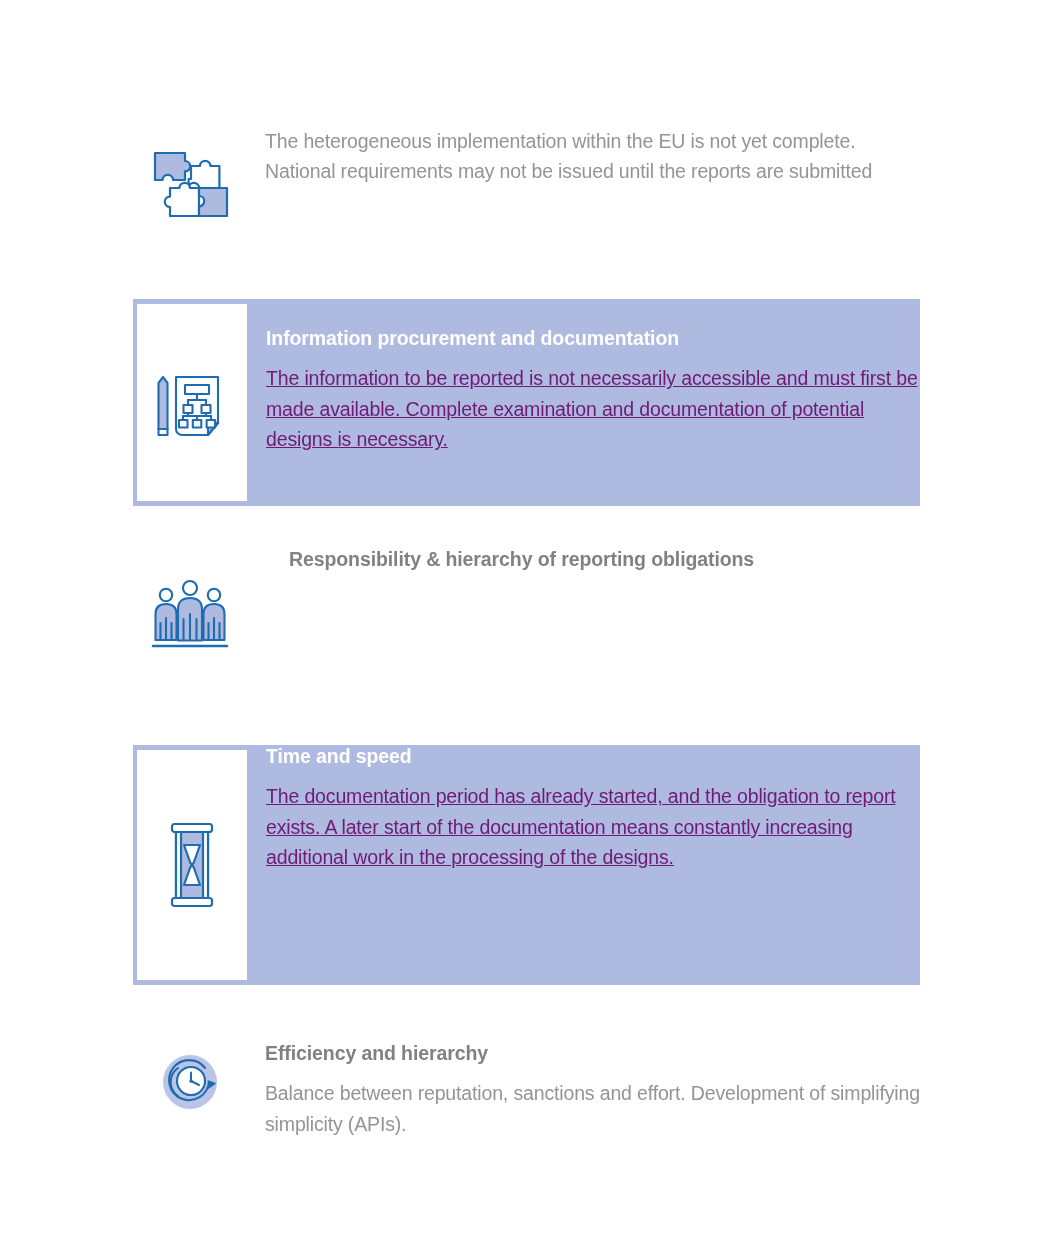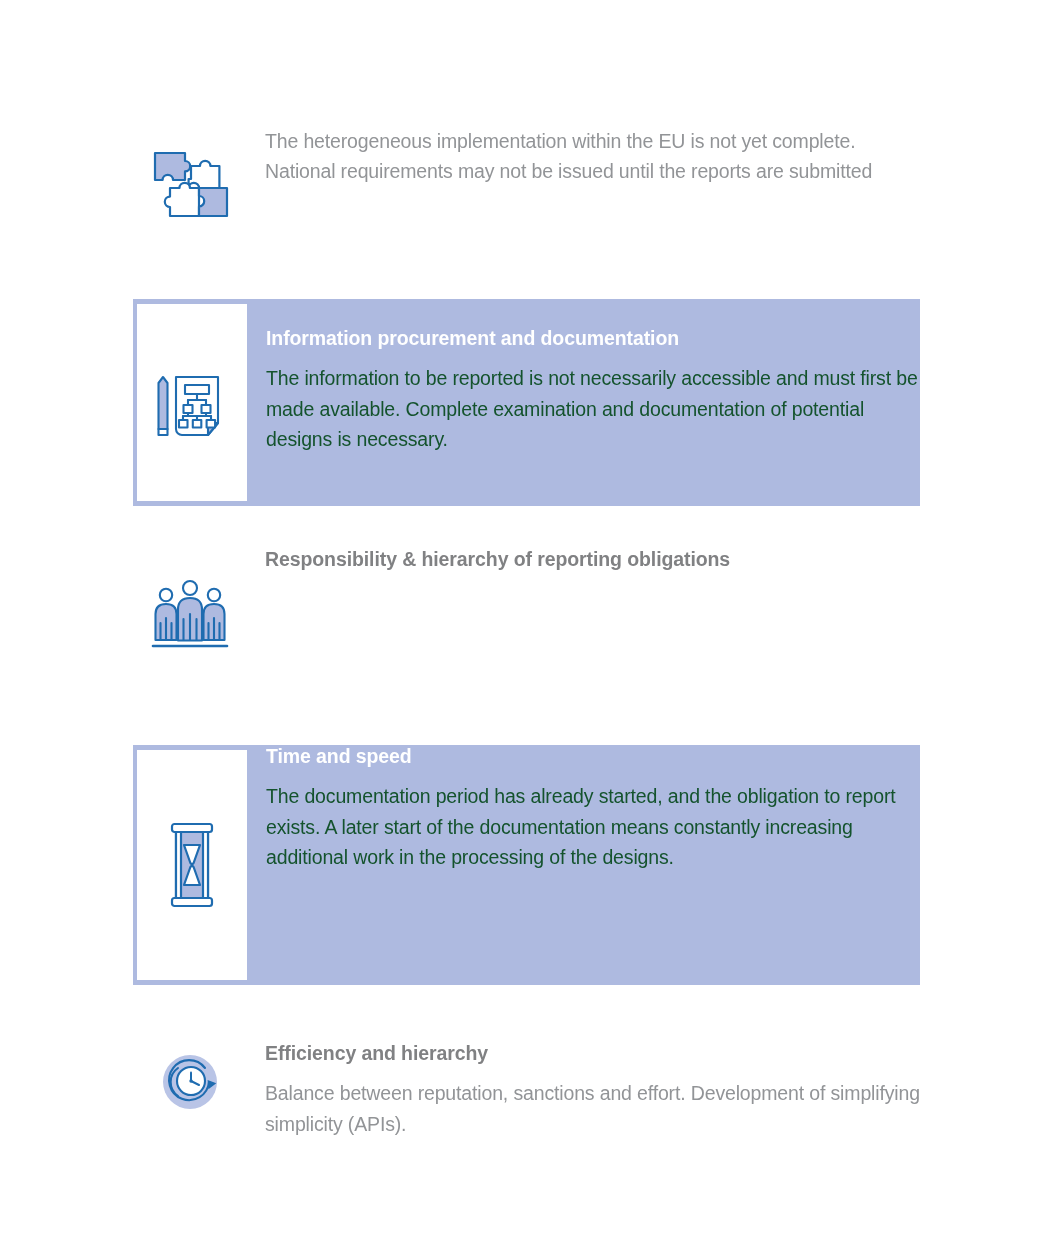--- a/index.html
+++ b/index.html
@@ -63,26 +63,26 @@
     white-space: nowrap;
   }
   .body {
     font-size: 19.5px;
     color: #929497;
     line-height: 1.56;
     margin: 0;
     letter-spacing: -0.15px;
   }
   .row.highlight .heading { color: #ffffff; }
-  .row.highlight .body { color: #14532d; }
+  .row.highlight .body { color: #701a75; text-decoration: underline; }
 
   
   #row-1 { left: 133px; top: 126px;  width: 787px; }
   #row-2 { left: 133px; top: 291px;  width: 787px; height: 207px; margin-top: 8px; }
-  #row-3 { left: 133px; top: 548px;  width: 787px; }
+  #row-3 { left: 133px; top: 548px;  width: 787px; gap: 24px; }
   #row-4 { left: 133px; top: 745px;  width: 787px; height: 240px; }
   #row-5 { left: 133px; top: 1042px; width: 787px; }
 
   #row-1 .icon-cell { padding-top: 22px; }
   #row-3 .icon-cell { padding-top: 30px; }
   #row-5 .icon-cell { padding-top: 8px; }
 
   #row-2 .text-cell { padding-top: 28px; padding-left: 19px; }
   #row-4 .text-cell { padding-left: 19px; }
 

